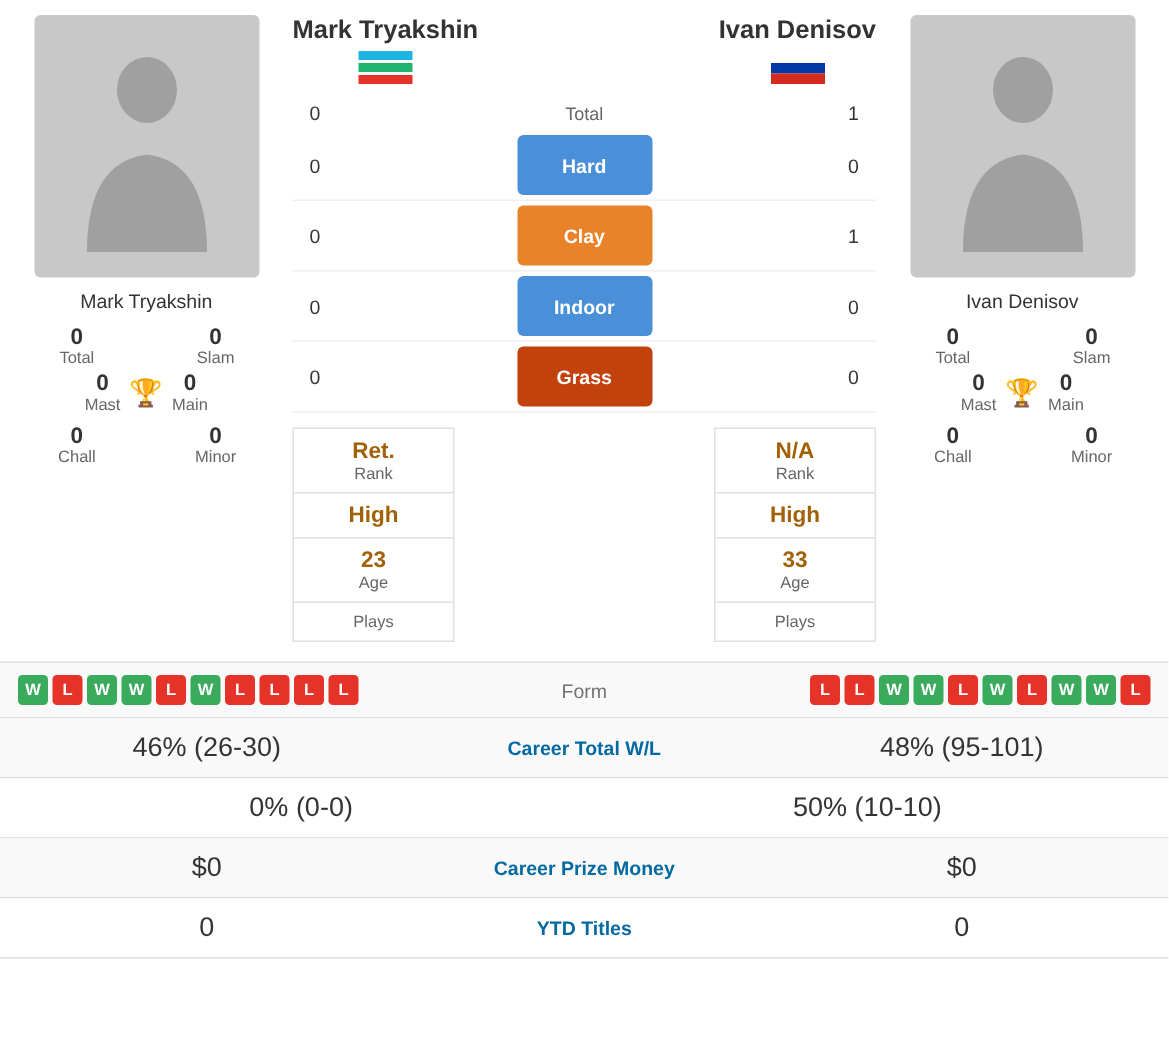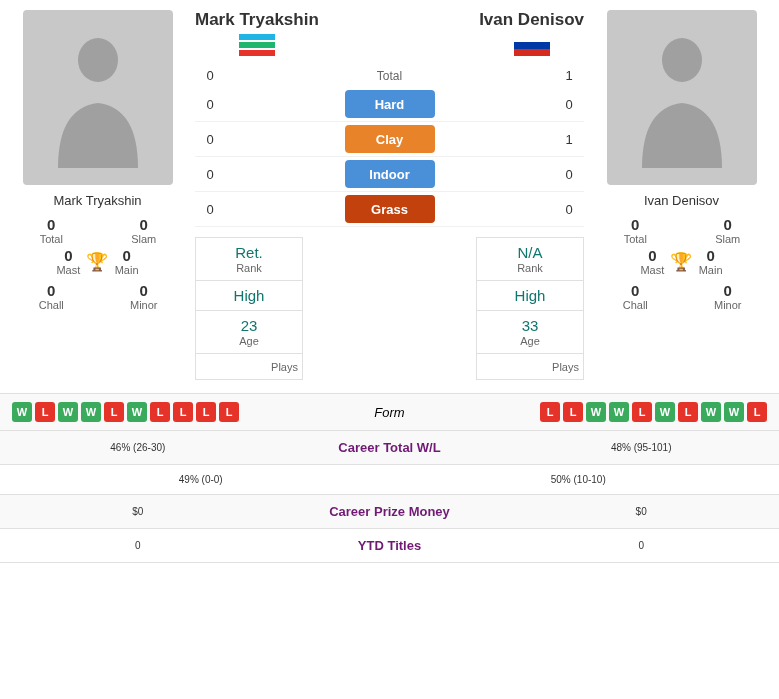--- a/index.html
+++ b/index.html
@@ -159,21 +159,21 @@
 
     .surface-score {
       width: 30px;
       text-align: center;
       font-size: 13px;
       color: #333;
     }
 
     .surface-btn {
       width: 90px;
-      height: 28px;
+      height: 40px;
       border-radius: 4px;
       display: flex;
       align-items: center;
       justify-content: center;
       color: #fff;
       font-weight: bold;
       font-size: 13px;
     }
 
     .surface-btn.hard { background: #4a90d9; }
@@ -215,27 +215,26 @@
     .info-box {
       display: flex;
       flex-direction: column;
       align-items: center;
       padding: 6px 4px;
       border-bottom: 1px solid #e0e0e0;
     }
 
     .info-box:last-child {
       border-bottom: none;
-      align-items: flex-end;
     }
 
     .info-box-value {
       font-size: 15px;
-      font-weight: normal;
-      color: #0f766e;
+      font-weight: bold;
+      color: #a16207;
     }
 
     .info-box-label {
       font-size: 11px;
       color: #666;
       margin-top: 1px;
     }
 
     
     .bottom-section {
@@ -270,51 +269,50 @@
       color: #fff;
       font-size: 11px;
       font-weight: bold;
     }
 
     .form-badge.w { background: #3aaa5c; }
     .form-badge.l { background: #e63329; }
 
     .form-label {
       font-size: 13px;
-      color: #000000;
+      color: #737373;
       text-align: center;
       flex: 1;
-      font-style: italic;
     }
 
     .stats-row {
       display: flex;
       flex-direction: row;
       align-items: center;
       padding: 9px 12px;
       border-bottom: 1px solid #e0e0e0;
     }
 
     .stats-row:nth-child(even) {
       background: #f9f9f9;
     }
 
     .stats-row-value {
       flex: 1;
       text-align: center;
-      font-size: 10px;
+      font-size: 18px;
       color: #333;
     }
 
     .stats-row-label {
       flex: 1;
       text-align: center;
       font-size: 13px;
       font-weight: bold;
-      color: #701a75;
+      color: #0369a1;
     }
 
     .player-right-card {
       display: flex;
       flex-direction: column;
       align-items: center;
       width: 175px;
       flex-shrink: 0;
     }
   </style>
@@ -552,21 +550,21 @@
         </div>
     </div>
 
     <div class="stats-row" style="background:#f9f9f9;">
       <span class="stats-row-value">46% (26-30)</span>
       <span class="stats-row-label">Career Total W/L</span>
       <span class="stats-row-value">48% (95-101)</span>
     </div>
 
     <div class="stats-row" style="background:#fff;">
-      <span class="stats-row-value">49% (0-0)</span>
+      <span class="stats-row-value">0% (0-0)</span>
       <span class="stats-row-value">50% (10-10)</span>
     </div>
 
     <div class="stats-row" style="background:#f9f9f9;">
       <span class="stats-row-value">$0</span>
       <span class="stats-row-label">Career Prize Money</span>
       <span class="stats-row-value">$0</span>
     </div>
 
     <div class="stats-row" style="background:#fff;">

